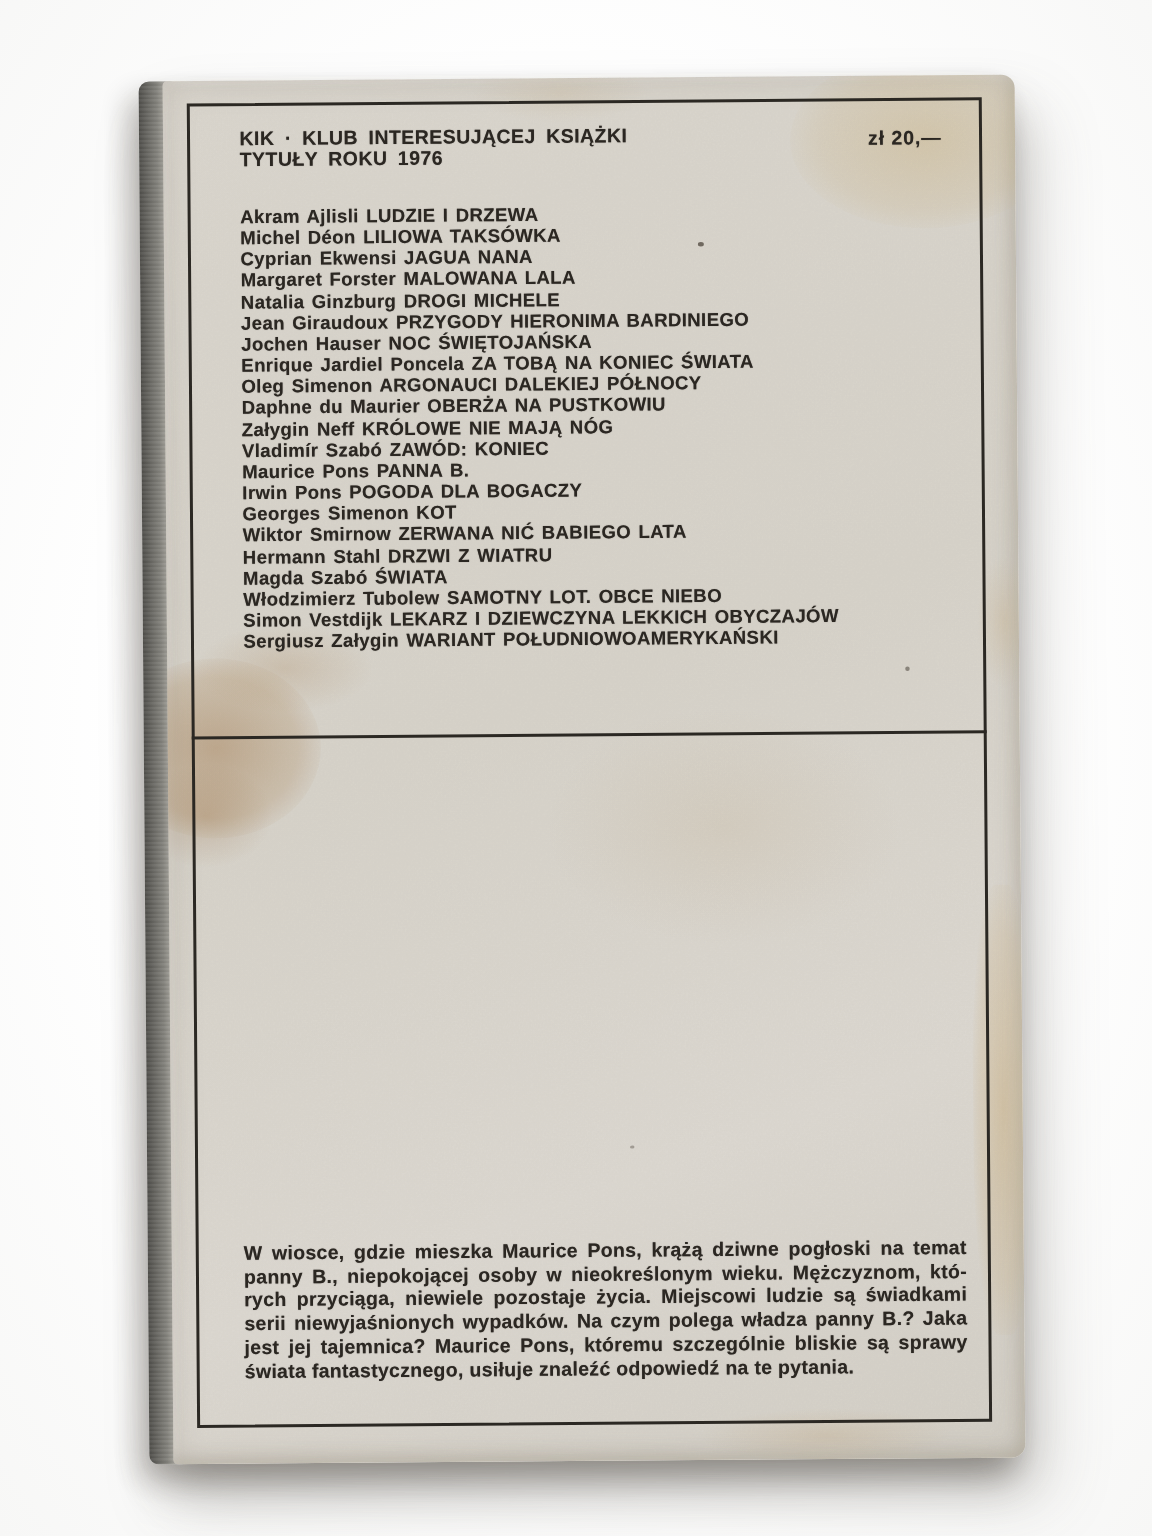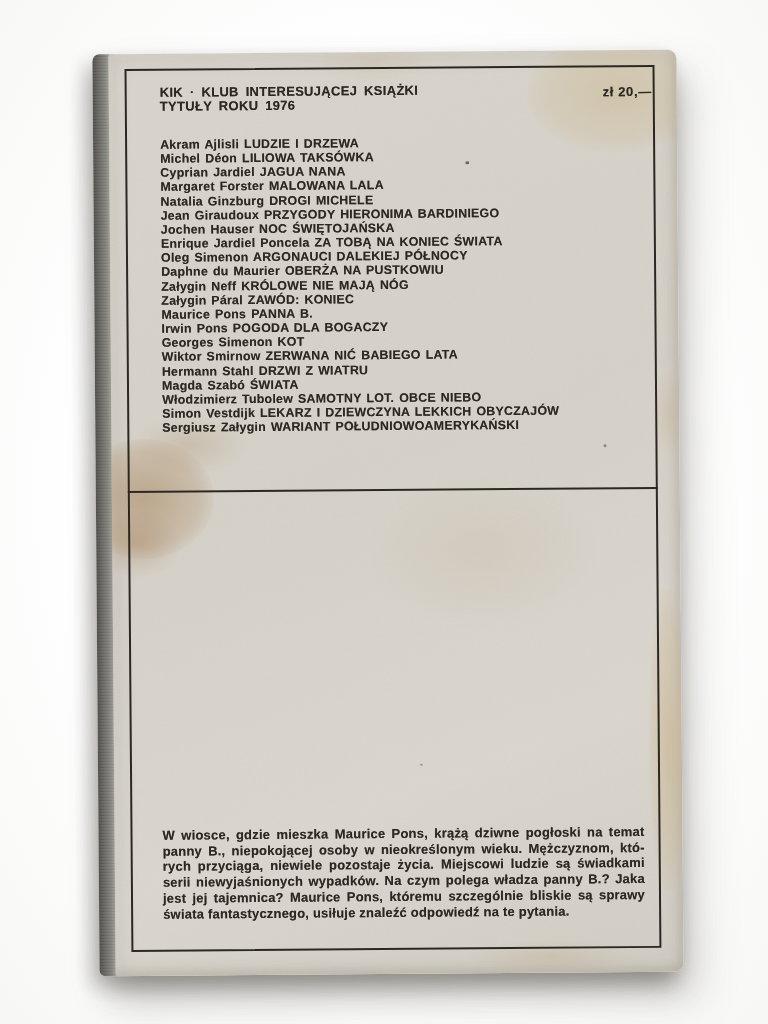--- a/index.html
+++ b/index.html
@@ -69,21 +69,21 @@
     position:absolute;left:16px;top:437px;width:530px;height:2px;
     background:#2b2823;
   }
   .ink{color:#2b2722;font-weight:700;text-shadow:0 0 0.6px rgba(43,39,34,0.55);}
   .club{
     position:absolute;left:51px;top:32px;
     font-size:13px;line-height:13.5px;letter-spacing:0.3px;word-spacing:3px;
     white-space:nowrap;
   }
   .price{
-    position:absolute;right:25px;top:34px;
+    position:absolute;right:49px;top:34px;
     font-size:13px;letter-spacing:0.6px;white-space:nowrap;
   }
   .booklist{
     position:absolute;left:51px;top:84px;width:500px;
   }
   .book-line{
     font-size:12.4px;line-height:14.15px;letter-spacing:0.25px;word-spacing:1.2px;
     white-space:nowrap;
   }
   .blurb{
@@ -128,39 +128,39 @@
     </div>
 
     <div class="price ink">zł 20,—</div>
 
     <div class="booklist">
 
         <div class="book-line ink"><span>Akram Ajlisli</span> <span>LUDZIE I DRZEWA</span></div>
 
         <div class="book-line ink"><span>Michel Déon</span> <span>LILIOWA TAKSÓWKA</span></div>
 
-        <div class="book-line ink"><span>Cyprian Jardiel</span> <span>JAGUA NANA</span></div>
+        <div class="book-line ink"><span>Cyprian Ekwensi</span> <span>JAGUA NANA</span></div>
 
         <div class="book-line ink"><span>Margaret Forster</span> <span>MALOWANA LALA</span></div>
 
         <div class="book-line ink"><span>Natalia Ginzburg</span> <span>DROGI MICHELE</span></div>
 
         <div class="book-line ink"><span>Jean Giraudoux</span> <span>PRZYGODY HIERONIMA BARDINIEGO</span></div>
 
         <div class="book-line ink"><span>Jochen Hauser</span> <span>NOC ŚWIĘTOJAŃSKA</span></div>
 
         <div class="book-line ink"><span>Enrique Jardiel Poncela</span> <span>ZA TOBĄ NA KONIEC ŚWIATA</span></div>
 
         <div class="book-line ink"><span>Oleg Simenon</span> <span>ARGONAUCI DALEKIEJ PÓŁNOCY</span></div>
 
         <div class="book-line ink"><span>Daphne du Maurier</span> <span>OBERŻA NA PUSTKOWIU</span></div>
 
         <div class="book-line ink"><span>Załygin Neff</span> <span>KRÓLOWE NIE MAJĄ NÓG</span></div>
 
-        <div class="book-line ink"><span>Załygin Páral</span> <span>ZAWÓD: KONIEC</span></div>
+        <div class="book-line ink"><span>Vladimír Szabó</span> <span>ZAWÓD: KONIEC</span></div>
 
         <div class="book-line ink"><span>Maurice Pons</span> <span>PANNA B.</span></div>
 
         <div class="book-line ink"><span>Irwin Pons</span> <span>POGODA DLA BOGACZY</span></div>
 
         <div class="book-line ink"><span>Georges Simenon</span> <span>KOT</span></div>
 
         <div class="book-line ink"><span>Wiktor Smirnow</span> <span>ZERWANA NIĆ BABIEGO LATA</span></div>
 
         <div class="book-line ink"><span>Hermann Stahl</span> <span>DRZWI Z WIATRU</span></div>

